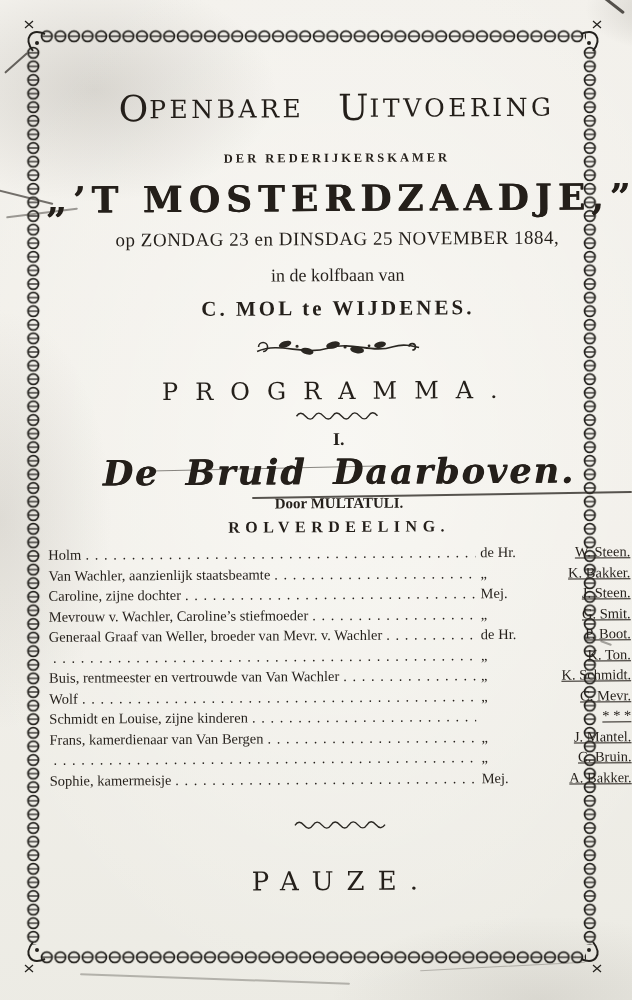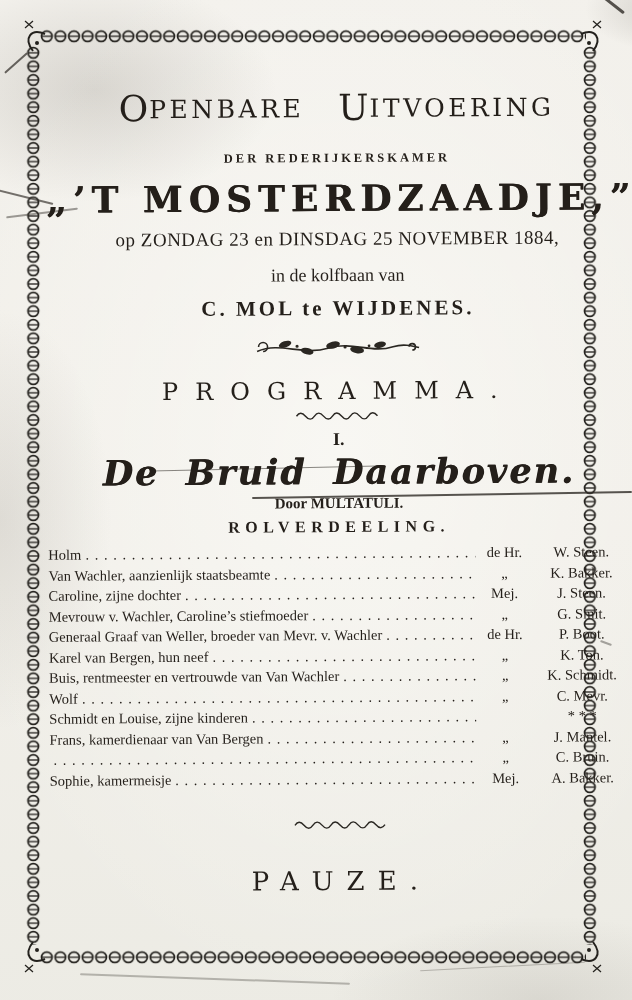--- a/index.html
+++ b/index.html
@@ -61,22 +61,22 @@
   .cast-heading { margin-top:6px; font-size:16px; font-weight:bold; letter-spacing:5.5px; }
 
   .cast-list { margin-top:7px; text-align:left; }
   .cast-row { display:flex; align-items:baseline; font-size:14.5px; line-height:20.5px;
               white-space:nowrap; }
   .cast-row .role { flex:0 0 auto; }
   .cast-row .leader { flex:1 1 auto; overflow:hidden; margin:0 5px 0 4px; min-width:0; }
   .cast-row .leader::after {
     content:". . . . . . . . . . . . . . . . . . . . . . . . . . . . . . . . . . . . . . . . . . . . . . . . . . . . . . . . . . . .";
     letter-spacing:1px; }
-  .cast-row .prefix { flex:0 0 48px; text-align:center; }
-  .cast-row .name { flex:0 0 98px; text-align:center; padding-left:4px; }
+  .cast-row .prefix { flex:0 0 48px; text-align:left; }
+  .cast-row .name { flex:0 0 98px; text-align:right; padding-left:4px;text-decoration:underline; }
 
   .squiggle2 { margin:30px auto 0; }
   .pauze { margin-top:37px; font-family:"DejaVu Serif", serif;
            font-size:26px; letter-spacing:13px; }
 
   .artifact { position:absolute; background:#2e2a25; pointer-events:none; border-radius:2px; }
   .a1 { left:599px; top:3px;  width:28px; height:3px;  transform:rotate(38deg);  opacity:.8; }
   .a2 { left:1px;   top:62px;  width:30px; height:2px;  transform:rotate(-42deg); opacity:.7; }
   .a3 { left:-4px;  top:196px; width:58px; height:2px;  transform:rotate(14deg);  opacity:.65; }
   .a3b{ left:6px;   top:212px; width:72px; height:1.5px;transform:rotate(-7deg);  opacity:.45; }
@@ -220,21 +220,20 @@
           <span class="prefix">„</span>
           <span class="name">G. Smit.</span>
         </div>
       <div class="cast-row">
           <span class="role">Generaal Graaf van Weller, broeder van Mevr. v. Wachler</span>
           <span class="leader"></span>
           <span class="prefix">de Hr.</span>
           <span class="name">P. Boot.</span>
         </div>
       <div class="cast-row">
-          <span class="role">Karel van Bergen, hun neef</span>
           <span class="leader"></span>
           <span class="prefix">„</span>
           <span class="name">K. Ton.</span>
         </div>
       <div class="cast-row">
           <span class="role">Buis, rentmeester en vertrouwde van Van Wachler</span>
           <span class="leader"></span>
           <span class="prefix">„</span>
           <span class="name">K. Schmidt.</span>
         </div>

